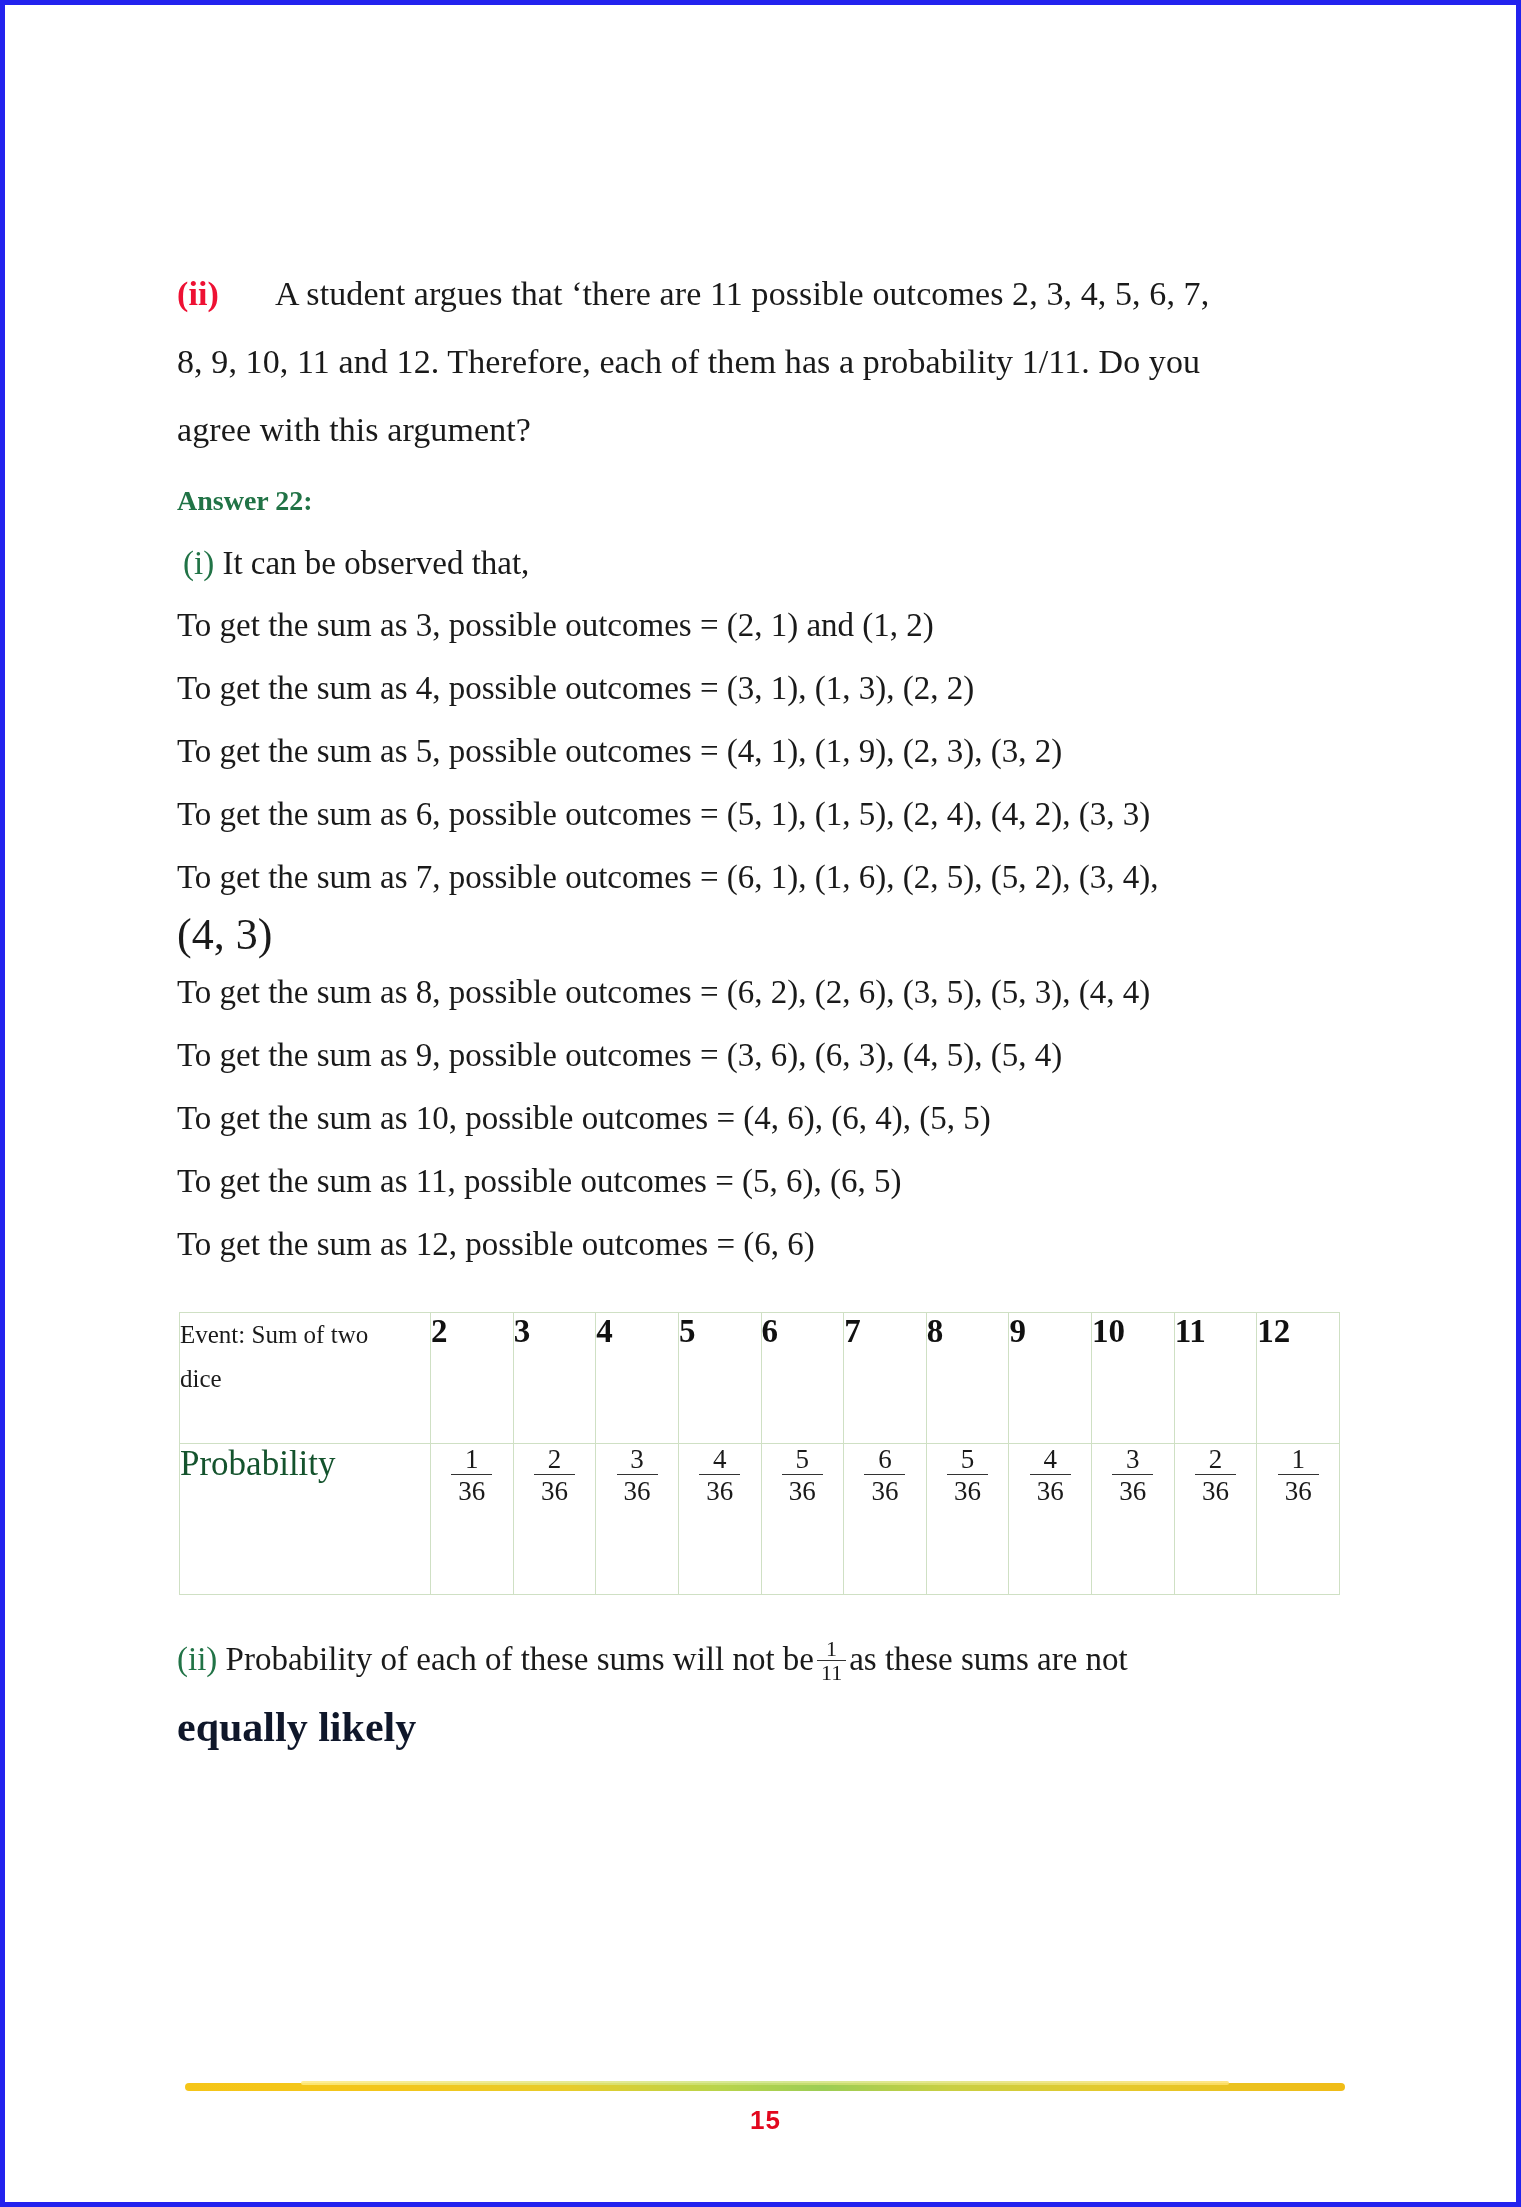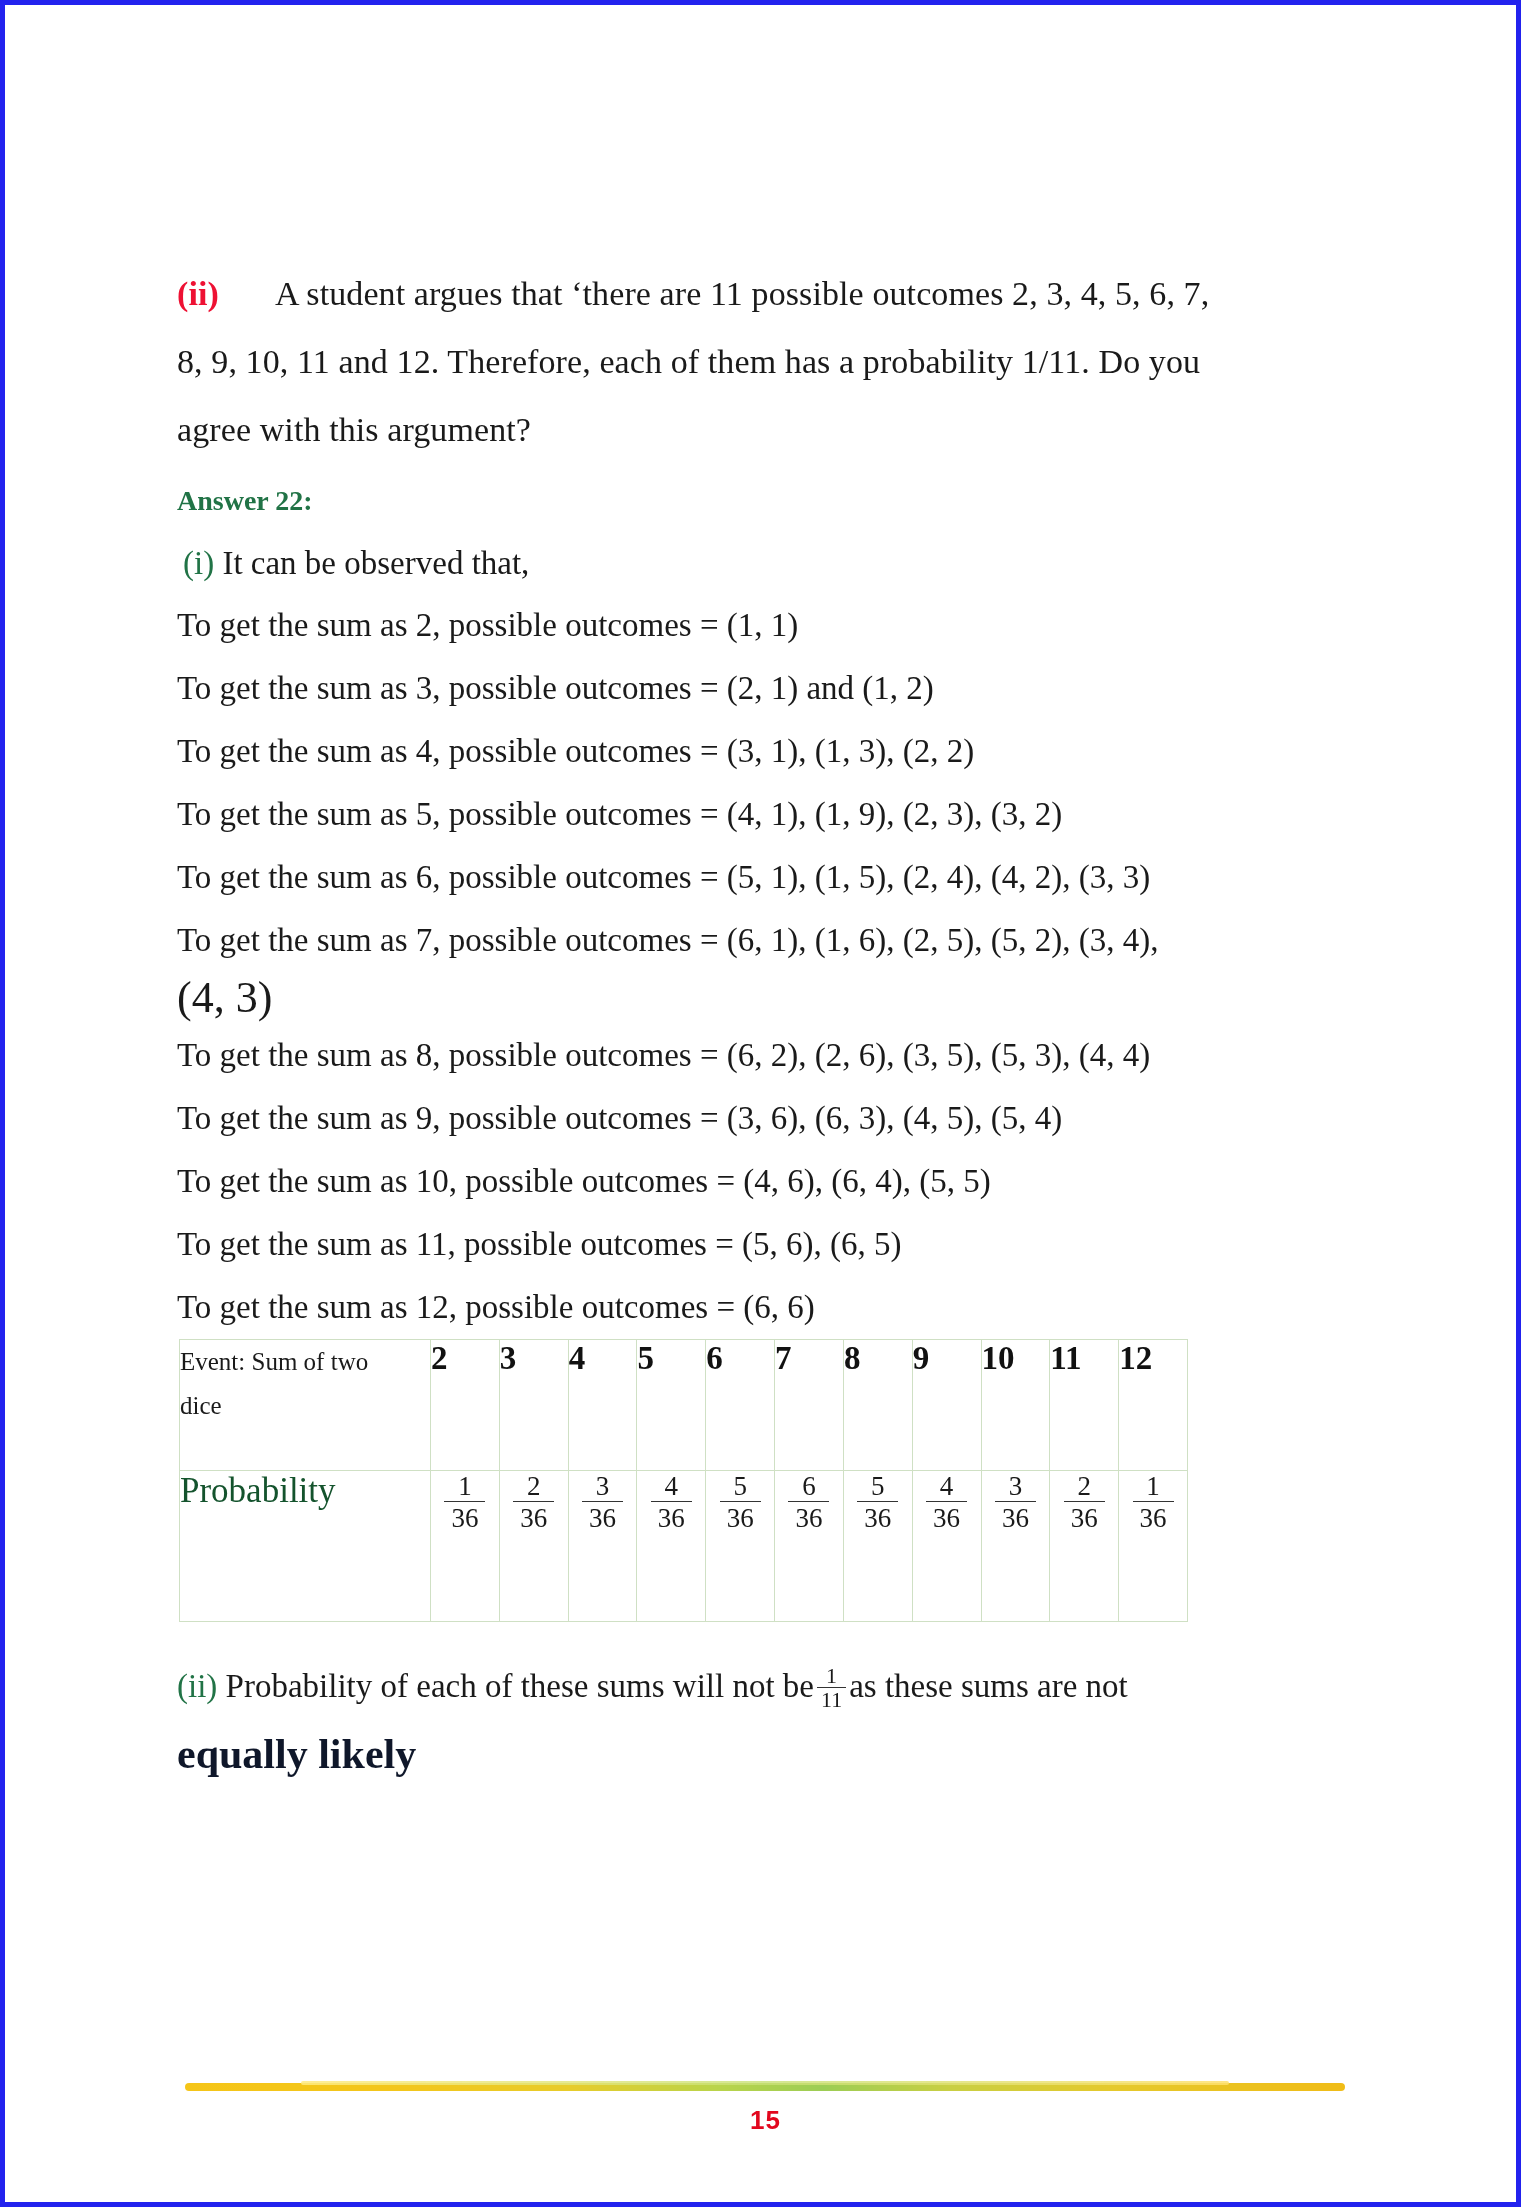--- a/index.html
+++ b/index.html
@@ -66,21 +66,22 @@
   }
   .out-cont {
     font-size: 44px;
     line-height: 52px;
     color: #1a1a1a;
   }
 
   
   table.prob {
     border-collapse: collapse;
-    width: 1009px;
+    width: 1161px;
+    margin-top: 36px;
     margin-left: 2px;
     table-layout: fixed;
   }
   table.prob td {
     border: 1px solid #cfe0c4;
     vertical-align: top;
     padding: 0;
     background: #ffffff;
   }
   td.lbl-head {
@@ -203,21 +204,20 @@
     <div class="q-line">8, 9, 10, 11 and 12. Therefore, each of them has a probability 1/11. Do you</div>
     <div class="q-line">agree with this argument?</div>
 
     <div class="answer-head">Answer 22:</div>
 
     <div class="obs-line">
       <span class="sub-i">(i)</span>
       <span>It can be observed that,</span>
     </div>
 
-    <div class="out-line">To get the sum as 2, possible outcomes = (1, 1)</div>
     <div class="out-line">To get the sum as 3, possible outcomes = (2, 1) and (1, 2)</div>
     <div class="out-line">To get the sum as 4, possible outcomes = (3, 1), (1, 3), (2, 2)</div>
     <div class="out-line">To get the sum as 5, possible outcomes = (4, 1), (1, 9), (2, 3), (3, 2)</div>
     <div class="out-line">To get the sum as 6, possible outcomes = (5, 1), (1, 5), (2, 4), (4, 2), (3, 3)</div>
 
     <div class="out-line">To get the sum as 7, possible outcomes = (6, 1), (1, 6), (2, 5), (5, 2), (3, 4),</div>
     <div class="out-cont">(4, 3)</div>
 
     <div class="out-line">To get the sum as 8, possible outcomes = (6, 2), (2, 6), (3, 5), (5, 3), (4, 4)</div>
     <div class="out-line">To get the sum as 9, possible outcomes = (3, 6), (6, 3), (4, 5), (5, 4)</div>

